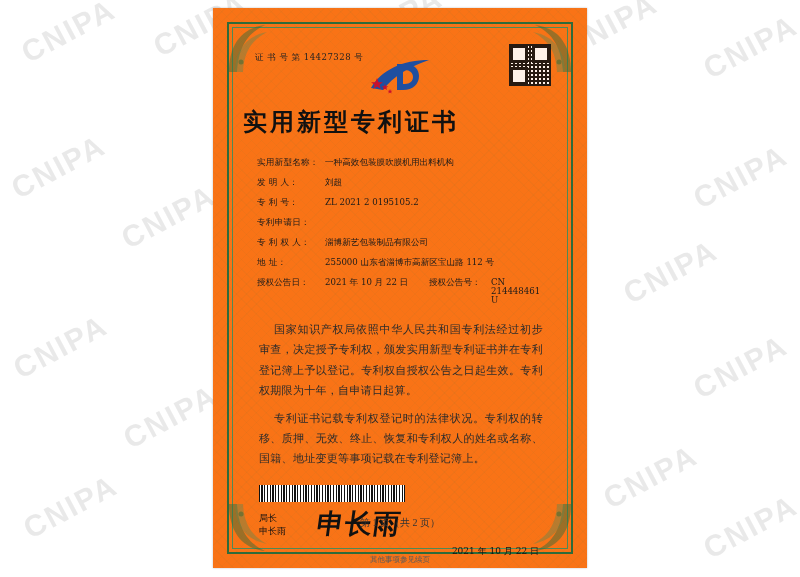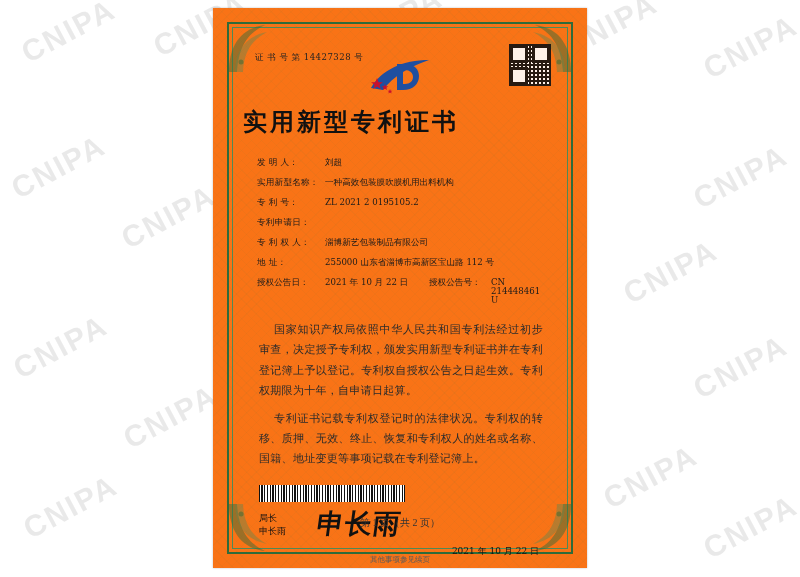--- a/index.html
+++ b/index.html
@@ -247,26 +247,26 @@
           <polygon points="22,26 22.9,28.3 25.3,28.3 23.4,29.8 24.1,32.1 22,30.7 19.9,32.1 20.6,29.8 18.7,28.3 21.1,28.3"></polygon>
           <polygon points="27,31 27.7,32.7 29.5,32.7 28.1,33.8 28.6,35.5 27,34.5 25.4,35.5 25.9,33.8 24.5,32.7 26.3,32.7"></polygon>
         </g>
       </svg>
     </div>
 
     <div class="title">实用新型专利证书</div>
 
     <div class="fields">
       <div class="row">
+        <span class="lbl">实用新型名称：</span>
+        <span class="val">一种高效包装膜吹膜机用出料机构</span>
+      </div>
+      <div class="row">
         <span class="lbl">发 明 人：</span>
         <span class="val">刘超</span>
-      </div>
-      <div class="row">
-        <span class="lbl">实用新型名称：</span>
-        <span class="val">一种高效包装膜吹膜机用出料机构</span>
       </div>
       <div class="row">
         <span class="lbl">专 利 号：</span>
         <span class="val">ZL 2021 2 0195105.2</span>
       </div>
       <div class="row">
         <span class="lbl">专利申请日：</span>
       </div>
       <div class="row">
         <span class="lbl">专 利 权 人：</span>

